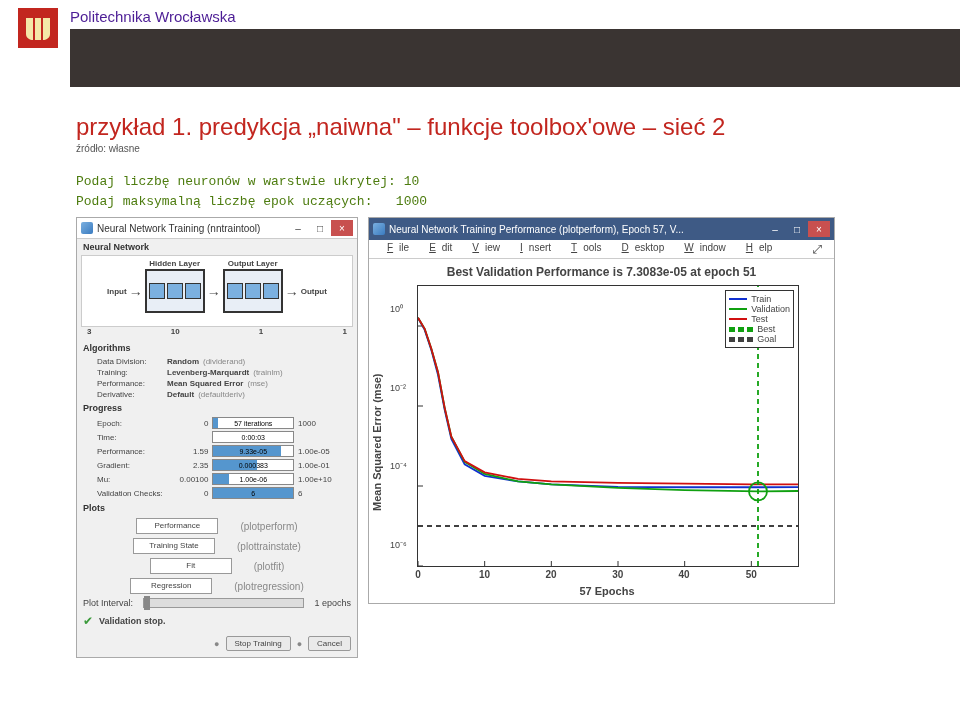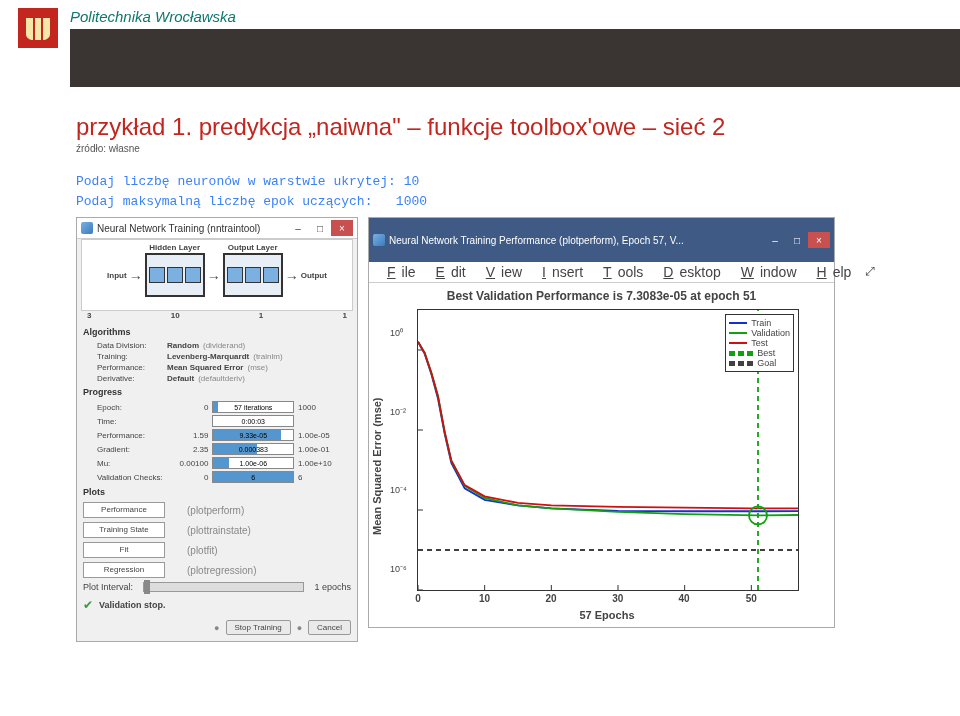--- a/index.html
+++ b/index.html
@@ -1,25 +1,25 @@
 <!DOCTYPE html>
 <html><head>
 <meta charset="utf-8">
 <style>
   body { margin:0; padding:0; background:#fff; font-family:"Segoe UI","Helvetica Neue",Arial,sans-serif; width:960px; }
   .header-bar { display:flex; align-items:flex-start; }
   .logo { width:40px; height:40px; margin:8px 12px 0 18px; }
   .logo svg { display:block; }
   .header-right { flex:1; }
-  .inst { font-size:15px; margin-top:8px; color:#0f766e;font-style:italic; }
+  .inst { font-size:15px; margin-top:8px; color:#4c1d95; }
   .dark-band { background:#3a3432; height:58px; margin-top:4px; }
   .title-block { padding:26px 0 18px 76px; color:#c2261f; }
   .title-line { font-size:24px; font-weight:400; }
   .subtitle { font-size:10px; color:#555; margin-top:2px; }
-  .mono { font-family:"Courier New",monospace; font-size:13px; color:#3b82f6; line-height:1.5; margin-left:76px; }
+  .mono { font-family:"Courier New",monospace; font-size:13px; color:#4d7c0f; line-height:1.5; margin-left:76px; }
   .screenshots { display:flex; align-items:flex-start; margin:6px 0 0 76px; gap:10px; }
 
   
   .win { background:#f0f0f0; border:1px solid #aaa; font-size:9px; color:#444; }
   .win-left { width:280px; }
   .titlebar { background:#fff; border-bottom:1px solid #ccc; display:flex; align-items:center; height:20px; padding:0 4px; }
   .tb-icon { width:12px; height:12px; background:linear-gradient(135deg,#7bb0e0,#3a7bc0); border-radius:2px; margin-right:4px; }
   .tb-title { flex:1; font-size:10px; color:#333; }
   .win-btns { display:flex; gap:0; }
   .wbtn { width:22px; height:16px; display:flex; align-items:center; justify-content:center; font-size:10px; background:#fff; }
@@ -41,35 +41,35 @@
   .alg-row .d { color:#888; }
 
   .prog-row { align-items:center; }
   .prog-row .pk { width:90px; }
   .prog-row .pstart { width:36px; text-align:right; padding-right:4px; }
   .prog-bar { width:90px; height:10px; background:#fff; border:1px solid #888; position:relative; display:flex; align-items:center; justify-content:center; font-size:7px; }
   .prog-bar .fill { position:absolute; left:0; top:0; bottom:0; background:#5596ce; }
   .prog-bar .txt { position:relative; z-index:1; color:#000; }
   .prog-row .pend { width:44px; text-align:left; padding-left:4px; }
 
-  .plot-btn { display:flex; align-items:center; padding:2px 6px; gap:6px; }
+  .plot-btn { display:flex; align-items:center; padding:2px 6px; gap:6px;justify-content:center; }
   .plot-btn .pb { width:80px; height:14px; background:#fff; border:1px solid #999; font-size:8px; text-align:center; line-height:13px; }
   .plot-btn .pd { color:#888; font-size:10px;margin-left:16px; }
 
   .footer-row { display:flex; align-items:center; padding:4px 6px; gap:6px; }
   .check { color:#3a9a3a; font-size:12px; }
   .btn { padding:2px 8px; border:1px solid #999; background:#eaeaea; font-size:8px; border-radius:2px; }
 
   
   .win-right { width:465px; background:#fff; }
-  .titlebar-r { background:#3e5a85; color:#fff; display:flex; align-items:center; height:22px; padding:11px 4px; }
+  .titlebar-r { background:#3e5a85; color:#fff; display:flex; align-items:center; height:22px; padding:0 4px; }
   .titlebar-r .tb-title { color:#fff; font-size:10px; }
   .wbtn.light { background:#3e5a85; color:#fff; }
   .menubar { display:flex; gap:2px; padding:2px 6px; border-bottom:1px solid #ccc; }
-  .menubar span { font-size:14px; padding:0 6px; }
+  .menubar span { font-size:10px; padding:0 6px; }
   .menubar .u { text-decoration:underline; }
   .chart-title { text-align:center; font-size:12px; font-weight:bold; padding:6px 0 2px 0; }
 
   .chart-body { display:flex; }
   .ylabel { writing-mode:vertical-rl; transform:rotate(180deg); font-size:11px; font-weight:bold; text-align:center; padding:0 2px; }
   .plot-area { position:relative; width:380px; height:280px; border:1px solid #333; margin:4px 0 0 2px; background:#fff; }
   .plot-area svg { position:absolute; top:0; left:0; }
   .legend { position:absolute; top:4px; right:4px; border:1px solid #333; background:#fff; padding:3px; font-size:9px; }
   .legend div { display:flex; align-items:center; gap:4px; }
   .legend .sw { width:18px; height:0; border-top:2px solid; }
@@ -112,20 +112,21 @@
     <div class="titlebar">
       <div class="tb-icon"></div>
       <div class="tb-title">Neural Network Training (nntraintool)</div>
       <div class="win-btns">
         <div class="wbtn">–</div>
         <div class="wbtn">□</div>
         <div class="wbtn close">×</div>
       </div>
     </div>
 
+    <div class="section-label">Neural Network</div>
     <div class="nn-diagram">
       <div class="nn-block">
         <span style="font-size:8px;font-weight:bold;">Input</span>
         <span class="arrow">→</span>
         <div class="layer-box">
           <div class="lt">Hidden Layer</div>
           <div class="layer-inner">
               <div class="tiny"></div>
               <div class="tiny"></div>
               <div class="tiny"></div>

